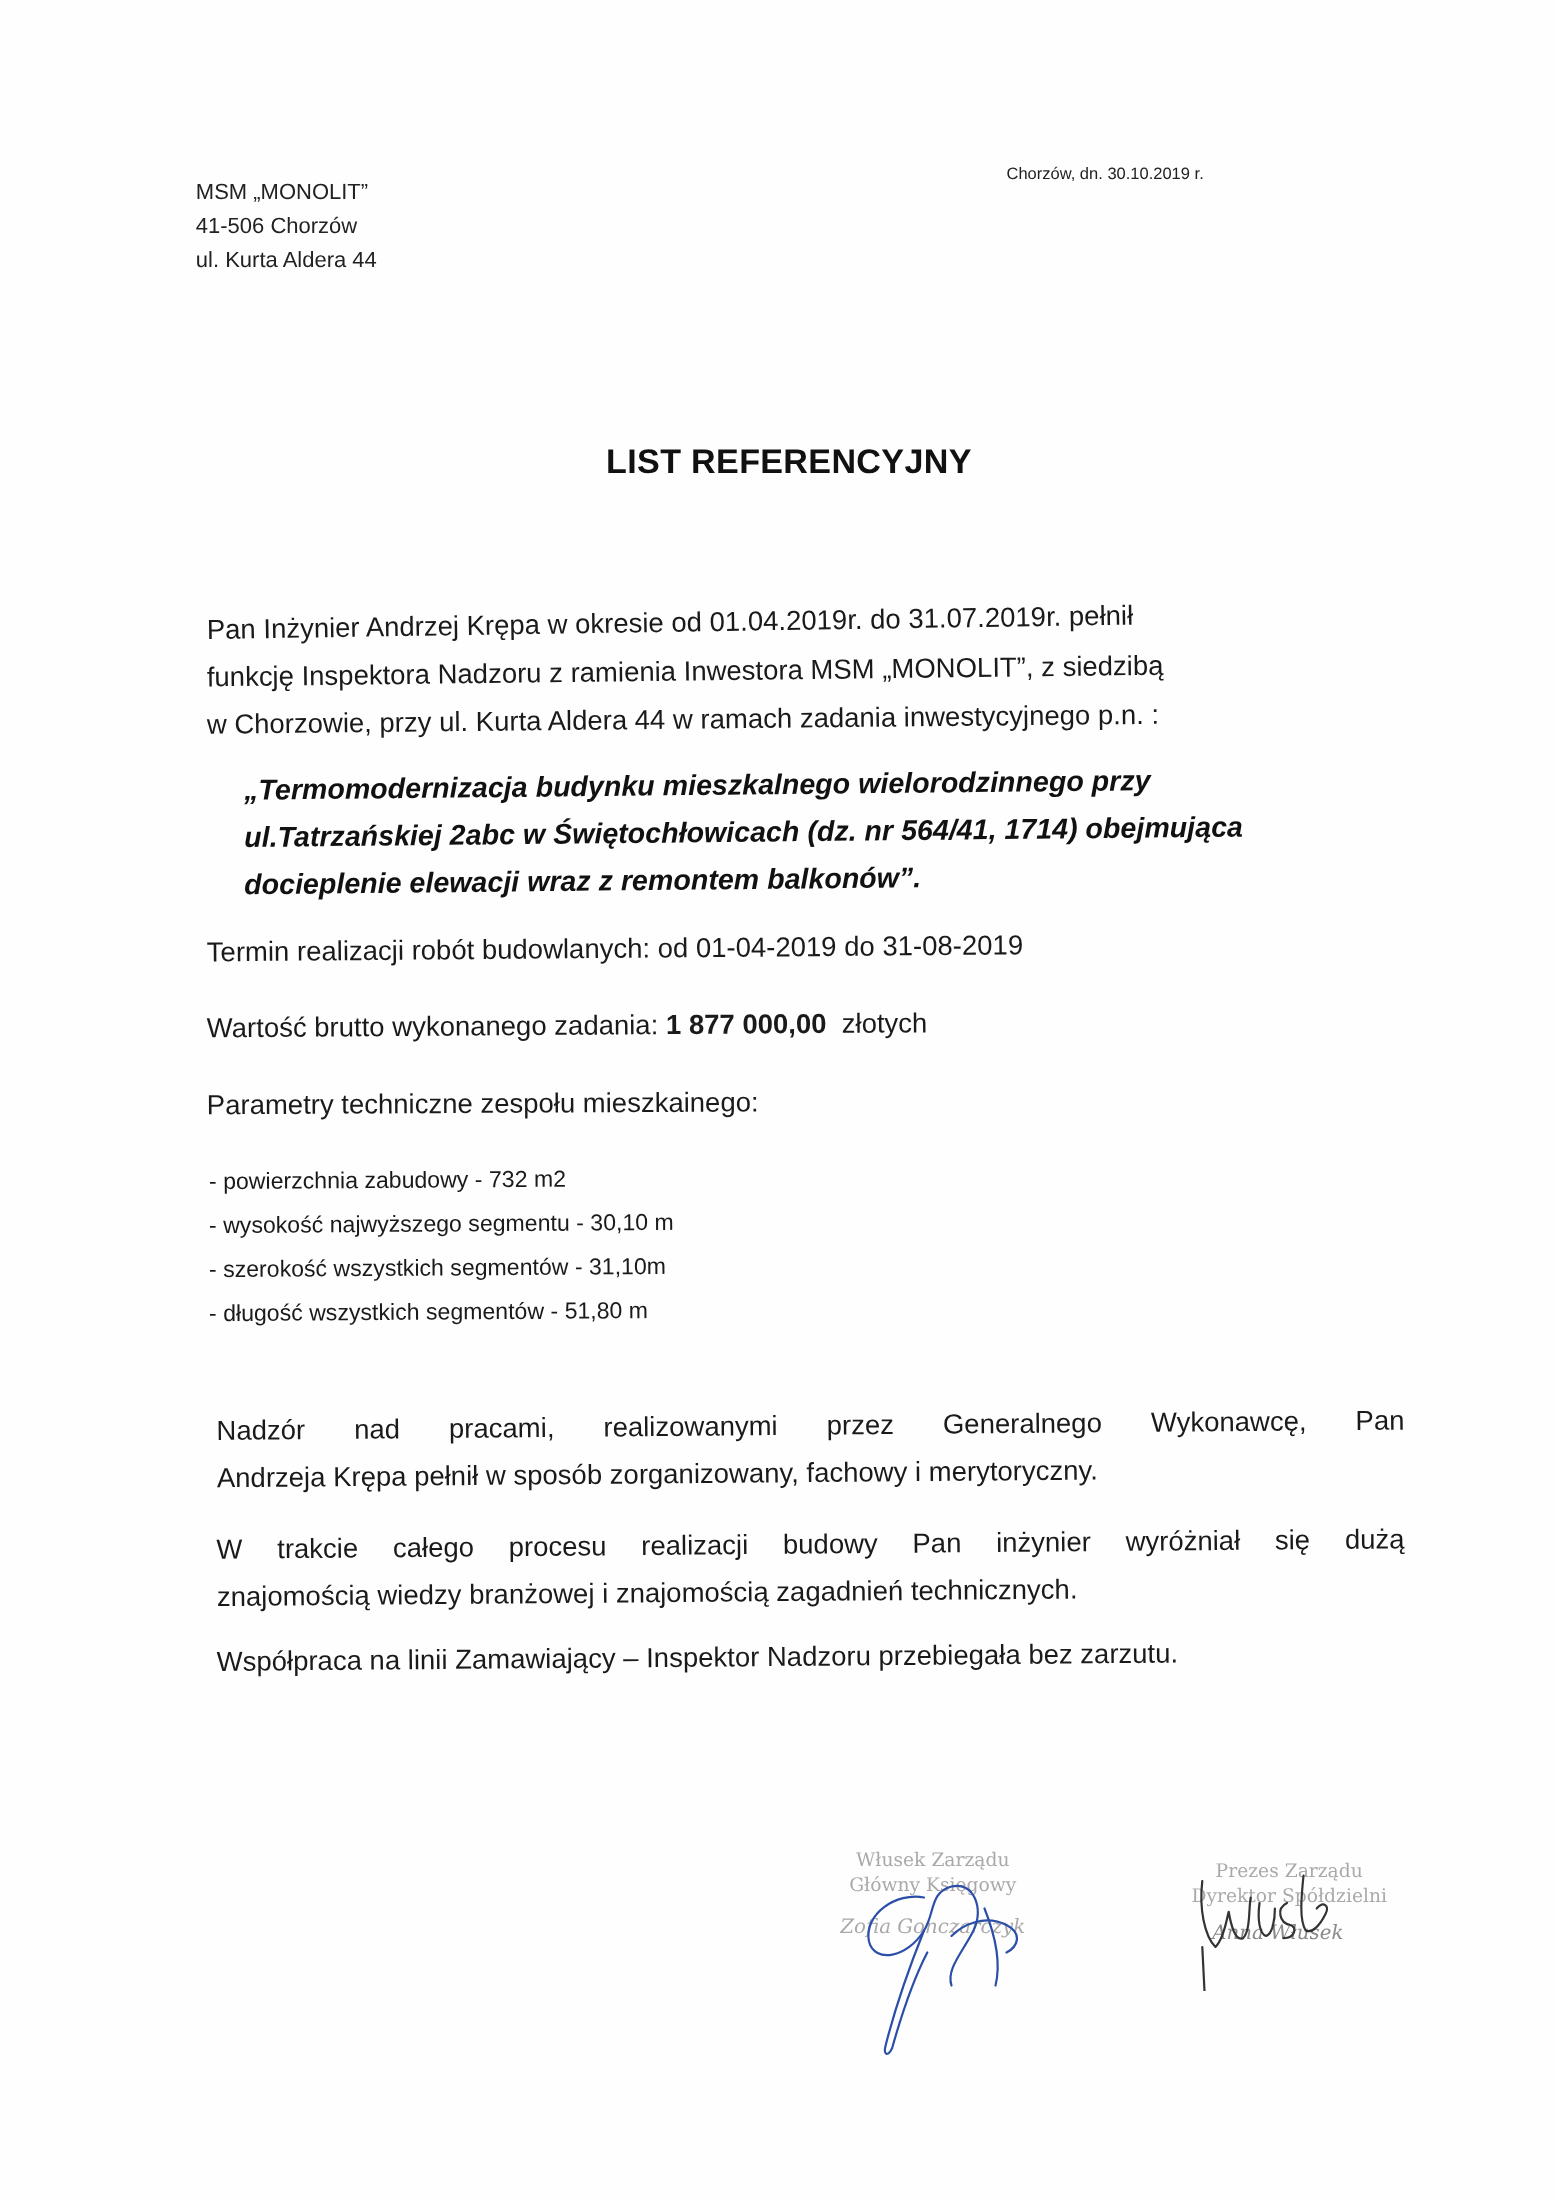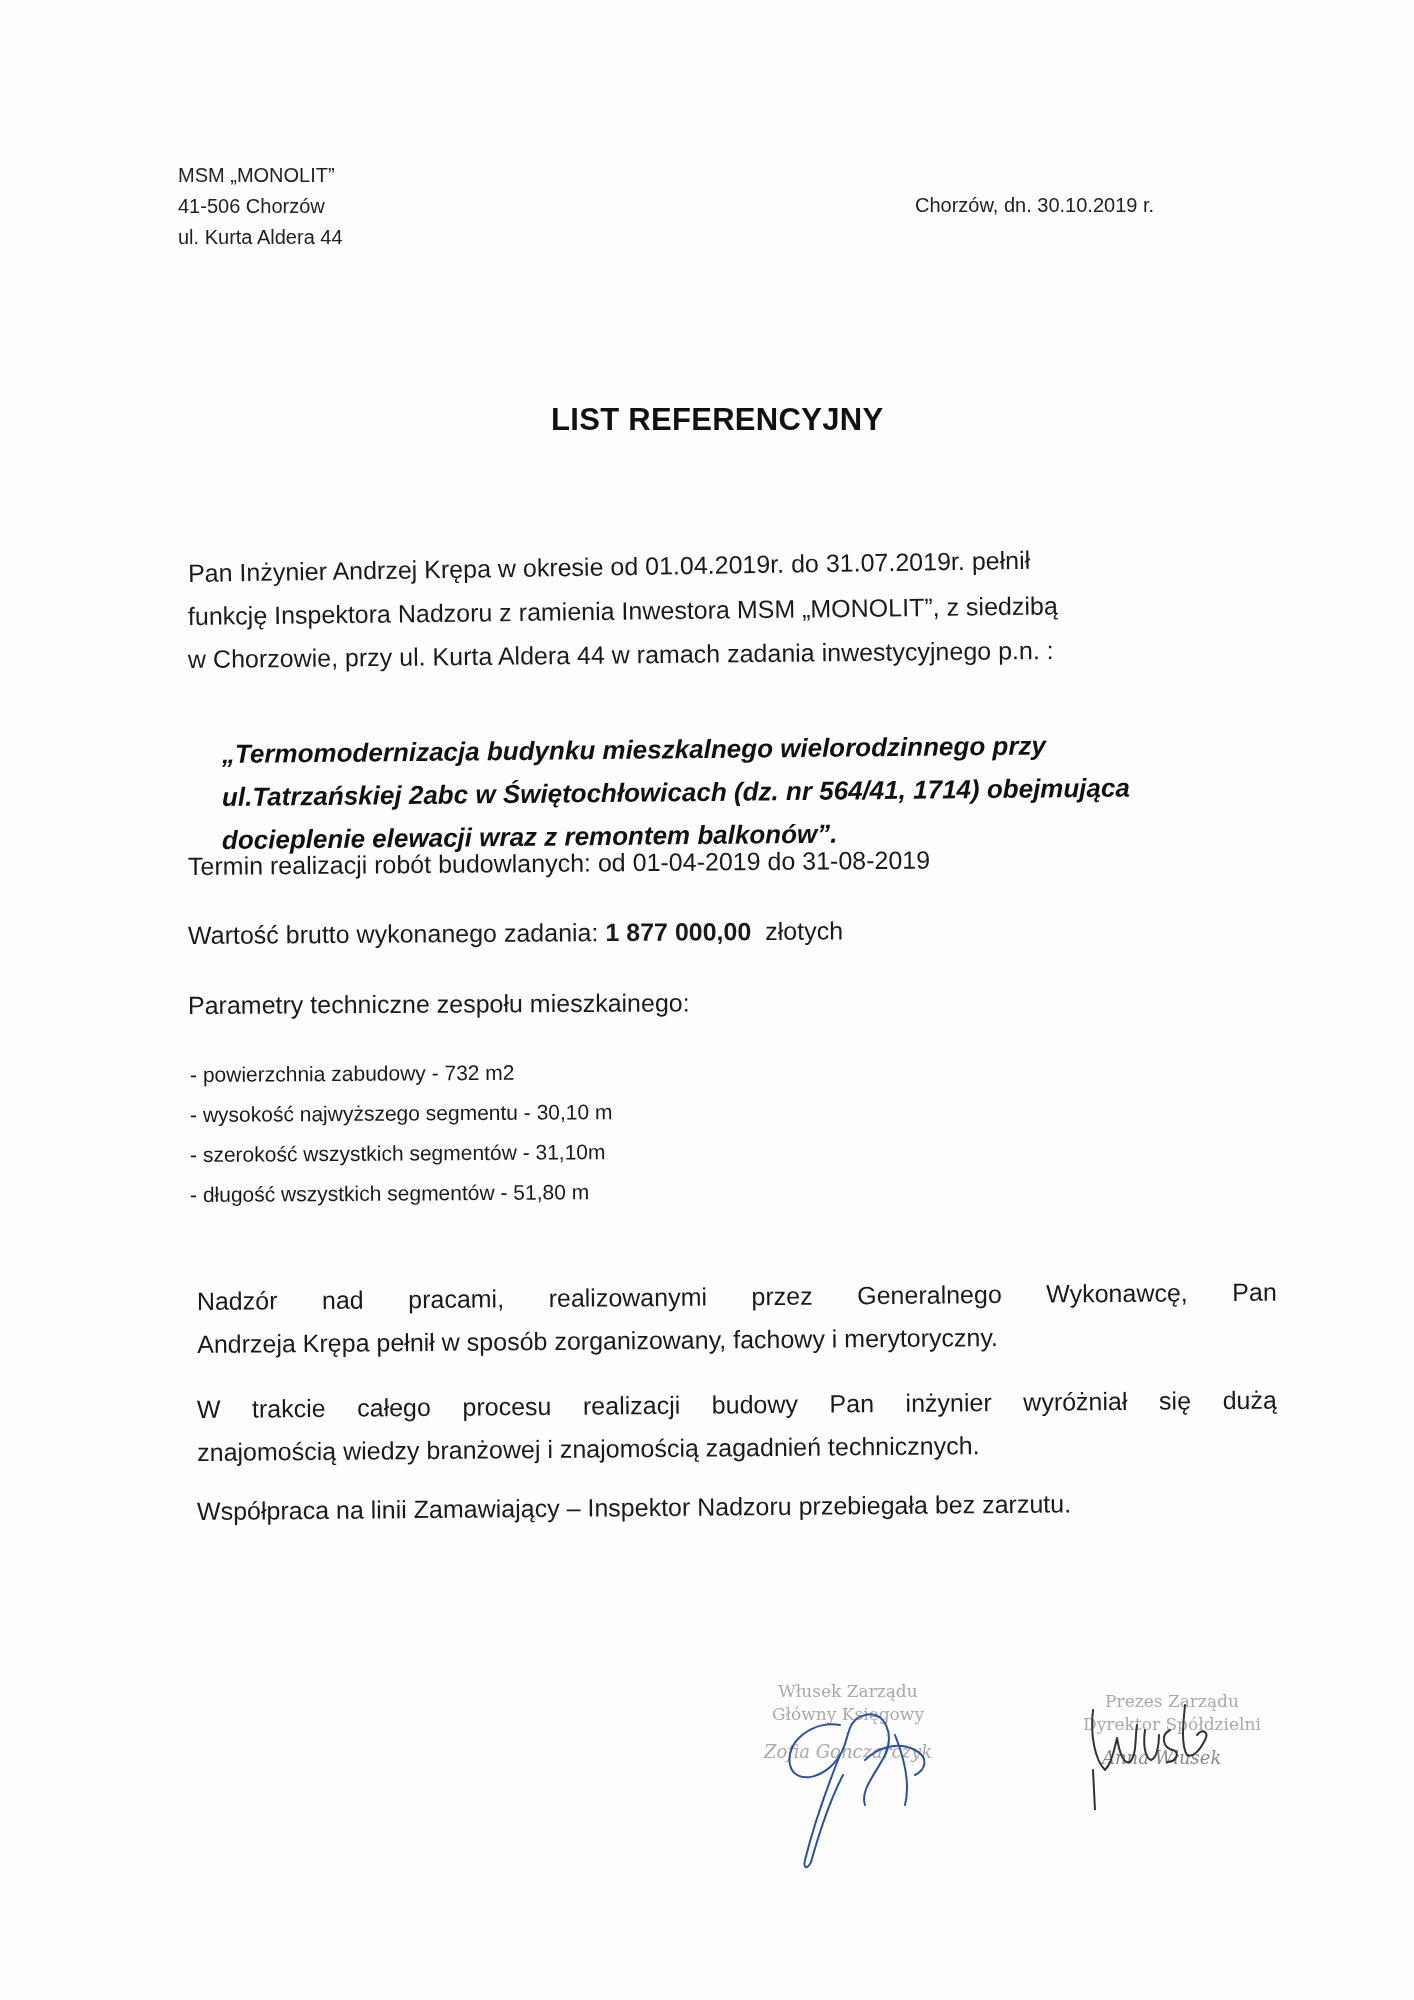--- a/index.html
+++ b/index.html
@@ -26,24 +26,23 @@
       top: 160px;
       font-size: 20px;
       line-height: 31px;
       color: #222;
     }
     .sender div { white-space: nowrap; }
     .place-date {
       position: absolute;
       left: 915px;
       top: 150px;
-      font-size: 20px;
+      font-size: 15px;
       color: #222;
       white-space: nowrap;
-      margin-top: 44px;
     }
     .title {
       position: absolute;
       left: 551px;
       top: 402px;
       font-size: 31px;
       font-weight: bold;
       letter-spacing: 0.3px;
       text-underline-offset: 6px;
       text-decoration-thickness: 2px;
@@ -65,21 +64,20 @@
     .project {
       position: absolute;
       left: 222px;
       top: 697px;
       font-size: 26px;
       font-weight: bold;
       font-style: italic;
       line-height: 43px;
       color: #111;
       white-space: nowrap;
-      margin-top: 36px;
     }
     .project div { transform: rotate(-0.6deg); transform-origin: left center; }
 
     .term { top: 852px; transform: rotate(-0.5deg); transform-origin: left center; }
     .value { top: 921px; transform: rotate(-0.4deg); transform-origin: left center; }
     .value b { font-weight: bold; }
     .params-title { top: 991px; transform: rotate(-0.3deg); transform-origin: left center; }
 
     .params {
       position: absolute;

